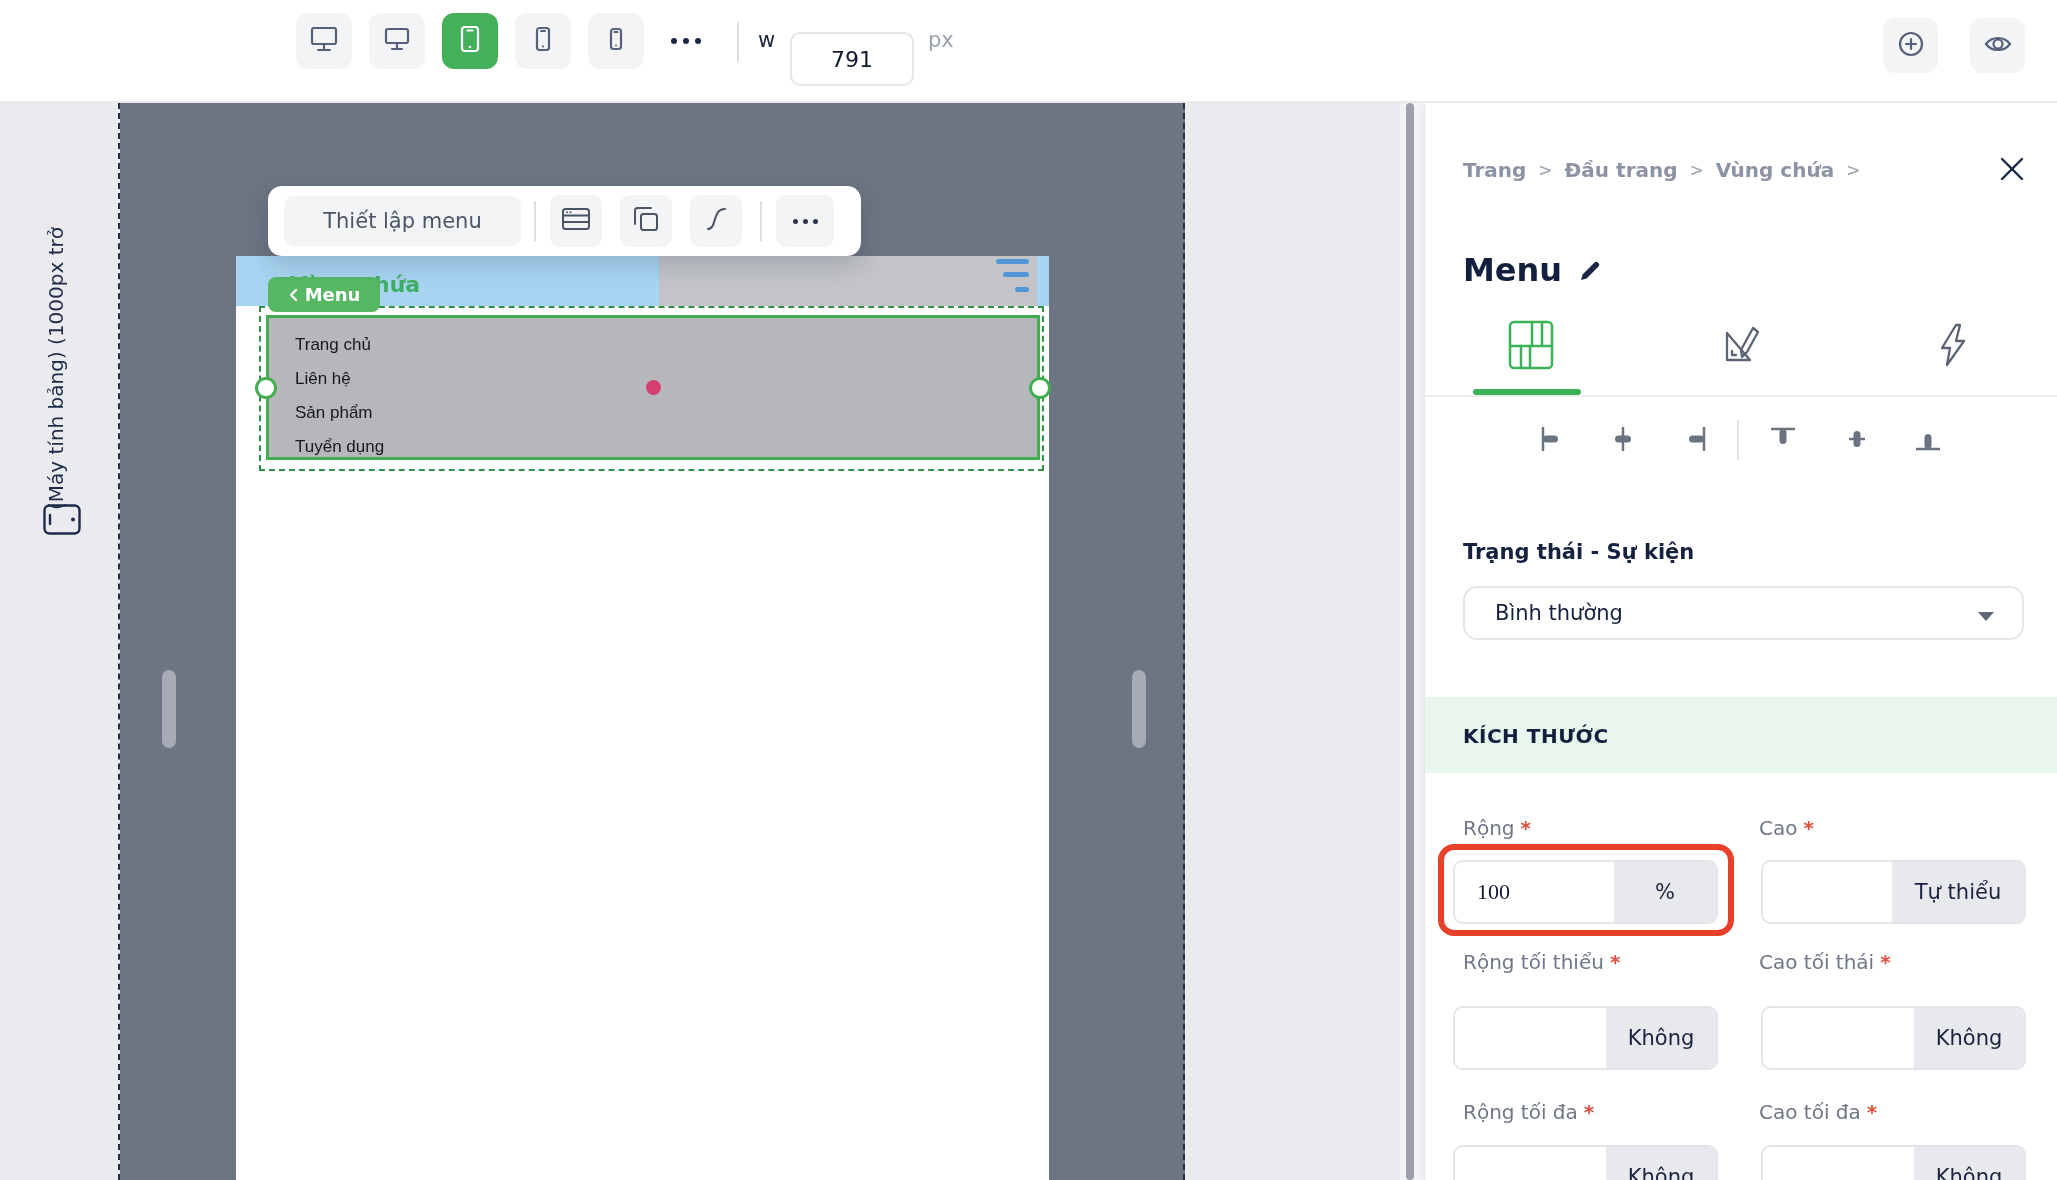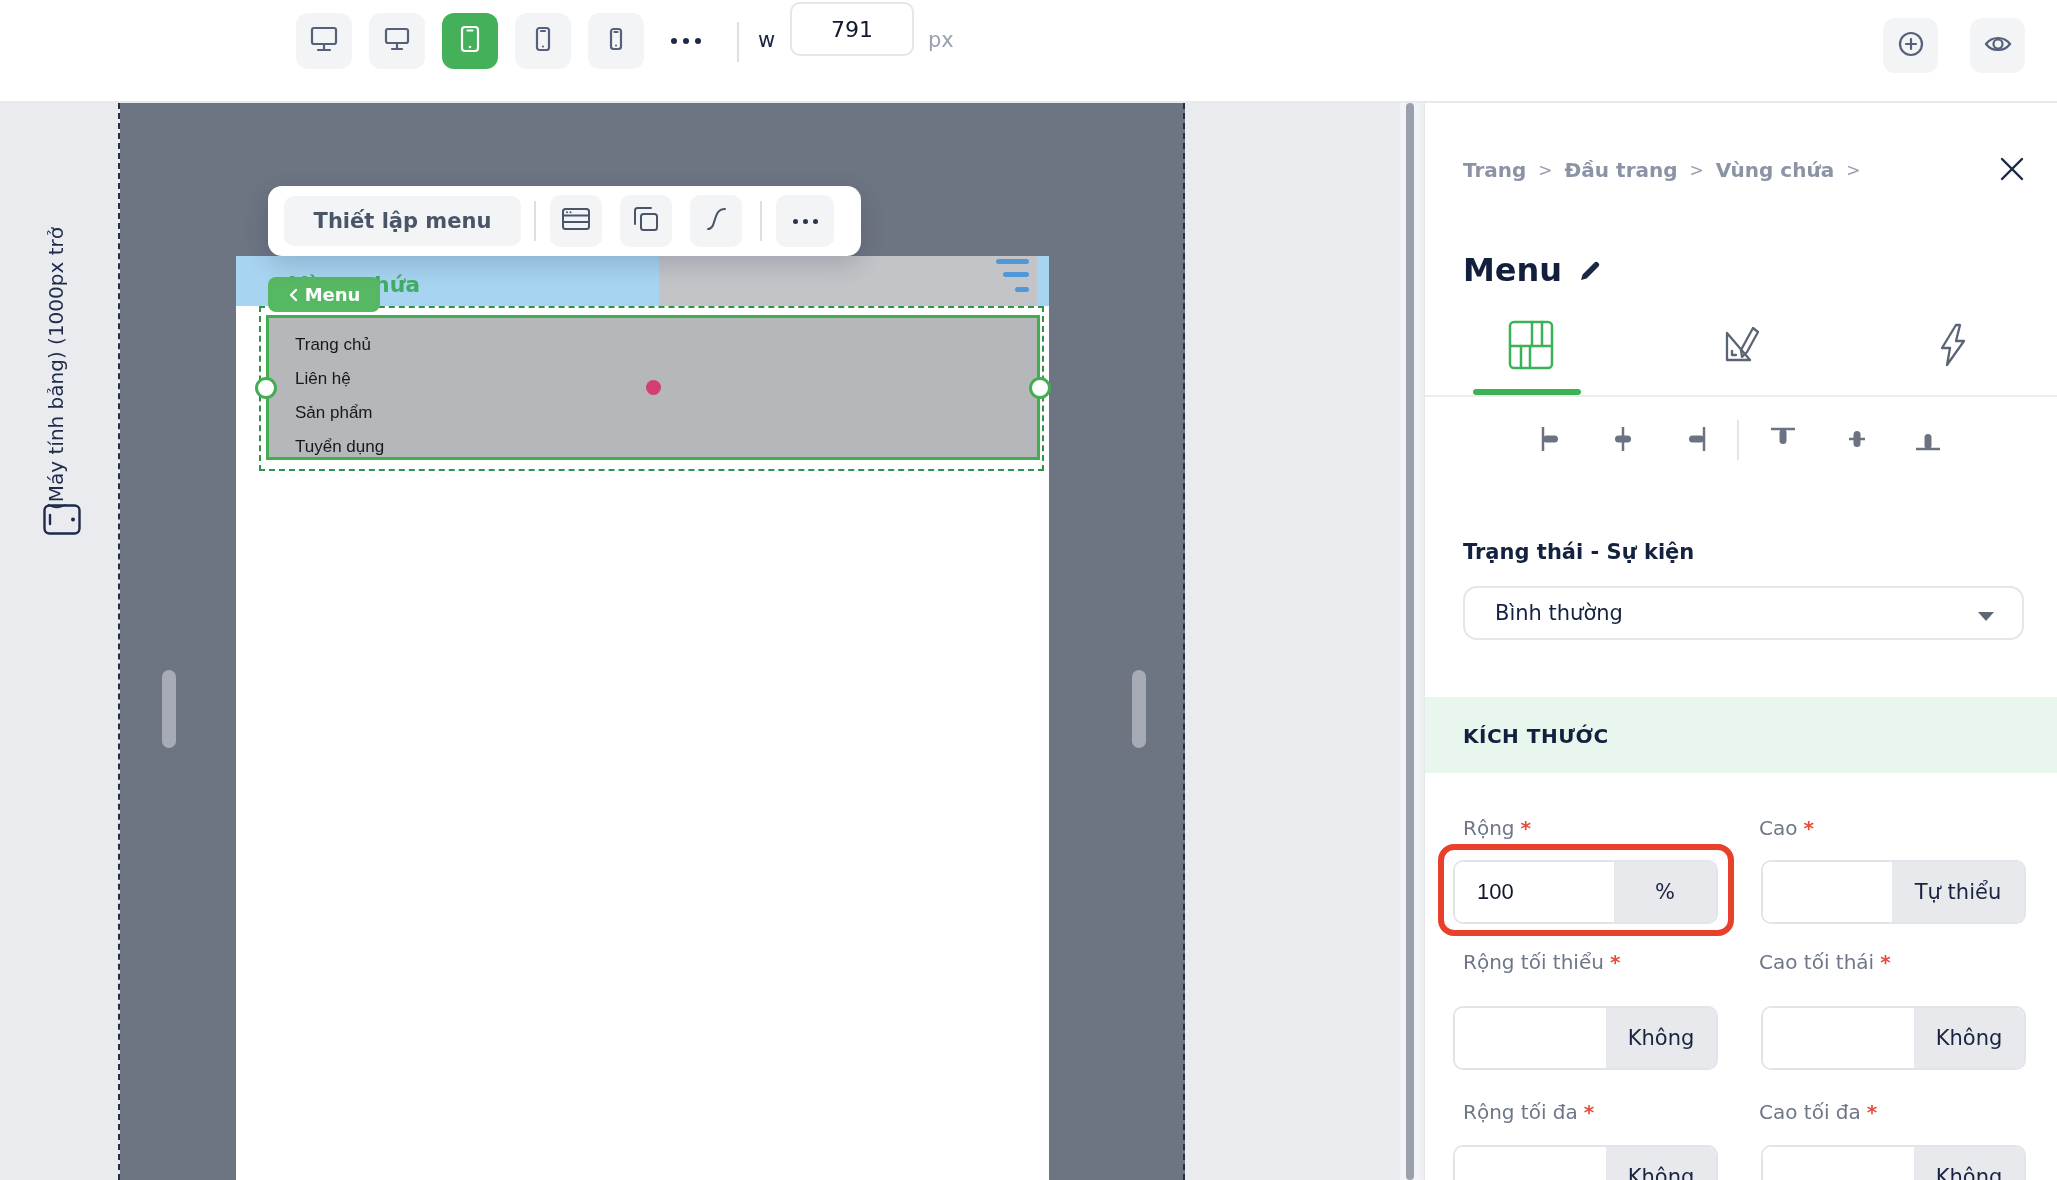--- a/index.html
+++ b/index.html
@@ -15,21 +15,21 @@
   
   .topbar{position:absolute;left:0;top:0;width:2057px;height:103px;background:#fff;border-bottom:2px solid #e8e9ec;z-index:20;}
   .devbtn{position:absolute;top:13px;width:56px;height:56px;border-radius:12px;background:var(--chip);display:flex;align-items:center;justify-content:center;cursor:pointer;}
   .devbtn.active{background:var(--green);}
   .devbtn svg{stroke:#55607a;fill:none;stroke-width:2.2;stroke-linecap:round;stroke-linejoin:round;}
   .devbtn.active svg{stroke:#fff;}
   .dotsbtn{position:absolute;top:13px;width:52px;height:56px;display:flex;align-items:center;justify-content:center;gap:6px;cursor:pointer;}
   .dot{width:6px;height:6px;border-radius:50%;background:#1b2947;}
   .vdiv{position:absolute;width:2px;background:#dcdfe4;}
   .wlabel{position:absolute;top:28px;font-size:21px;color:var(--navy);font-weight:500;}
-  .winput{position:absolute;left:790px;top:2px;width:124px;height:54px;border:2px solid var(--border);border-radius:10px;font-size:22px;color:#10182e;text-align:center;font-family:inherit;background:#fff;}
+  .winput{position:absolute;left:790px;top:32px;width:124px;height:54px;border:2px solid var(--border);border-radius:10px;font-size:22px;color:#10182e;text-align:center;font-family:inherit;background:#fff;}
   .pxlabel{position:absolute;left:928px;top:28px;font-size:21px;color:#9aa1b0;}
   .cornerbtn{position:absolute;top:18px;width:55px;height:55px;border-radius:12px;background:var(--chip);display:flex;align-items:center;justify-content:center;cursor:pointer;}
   .cornerbtn svg{stroke:#55607a;fill:none;stroke-width:2.2;stroke-linecap:round;}
 
   
   .rail{position:absolute;left:0;top:103px;width:120px;height:1077px;background:var(--rail);z-index:5;}
   .rail-label{position:absolute;left:44px;top:15px;height:392px;writing-mode:vertical-rl;transform:rotate(180deg);font-size:20px;font-weight:500;color:#1e2a4a;white-space:nowrap;}
   .rail-icon{position:absolute;left:42px;top:400px;}
 
   
@@ -49,21 +49,21 @@
   .menu-tag{position:absolute;left:32px;top:21px;width:112px;height:35px;background:#57b863;border-radius:8px;display:flex;align-items:center;justify-content:center;gap:7px;z-index:4;cursor:pointer;}
   .menu-tag span{color:#fff;font-size:18px;font-weight:600;}
   .sel-dashed{position:absolute;left:23px;top:50px;width:785px;height:165px;border:2px dashed #2f9447;z-index:2;}
   .menu-box{position:absolute;left:30px;top:59px;width:774px;height:145px;background:var(--el-gray);border:3px solid #43ad52;z-index:3;padding:10px 0 0 26px;cursor:pointer;}
   .menu-box .mi{height:34px;line-height:34px;font-family:"Liberation Sans",sans-serif;font-size:17px;color:#17191c;cursor:pointer;}
   .handle{position:absolute;width:22px;height:22px;border-radius:50%;background:#fff;border:3px solid #43ad52;z-index:5;cursor:ew-resize;}
   .anchor-dot{position:absolute;left:410px;top:124px;width:15px;height:15px;border-radius:50%;background:#d23f70;z-index:5;cursor:grab;}
 
   
   .ftoolbar{position:absolute;left:268px;top:186px;width:593px;height:70px;background:#fff;border-radius:14px;box-shadow:0 8px 24px rgba(20,30,60,.18);z-index:12;}
-  .ft-chip{position:absolute;left:16px;top:10px;width:237px;height:50px;background:var(--chip);border-radius:10px;display:flex;align-items:center;justify-content:center;font-size:21px;color:#4a5568;font-weight:700;cursor:pointer;}
+  .ft-chip{position:absolute;left:16px;top:10px;width:237px;height:50px;background:var(--chip);border-radius:10px;display:flex;align-items:center;justify-content:center;font-size:21px;color:#4a5568;font-weight:400;cursor:pointer;}
   .ft-div{position:absolute;top:15px;width:2px;height:40px;background:#dcdfe4;}
   .ft-btn{position:absolute;top:9px;width:52px;height:52px;border-radius:10px;background:var(--chip);display:flex;align-items:center;justify-content:center;cursor:pointer;}
   .ft-btn svg{stroke:#4a5568;fill:none;stroke-width:2;stroke-linecap:round;stroke-linejoin:round;}
   .ft-dots{position:absolute;left:508px;top:9px;width:58px;height:52px;border-radius:10px;background:var(--chip);display:flex;align-items:center;justify-content:center;gap:5px;cursor:pointer;}
   .ft-dots i{width:5px;height:5px;border-radius:50%;background:#2a3350;}
 
   
   .panel{position:absolute;left:1424px;top:103px;width:633px;height:1077px;background:#fff;border-left:1px solid #e7e8eb;box-shadow:-2px 0 6px rgba(0,0,0,.04);z-index:15;}
   .crumbs{position:absolute;left:38px;top:55px;font-size:20px;color:var(--muted);display:flex;gap:12px;align-items:center;}
   .crumbs .ci{cursor:pointer;font-weight:bold;}
@@ -80,21 +80,21 @@
   .adiv{position:absolute;left:312px;top:7px;width:2px;height:40px;background:#e3e5e9;}
   .state-label{position:absolute;left:38px;top:437px;font-size:21px;font-weight:bold;color:#15223f;}
   .dropdown{position:absolute;left:38px;top:483px;width:561px;height:54px;border:2px solid var(--border);border-radius:14px;background:#fff;display:flex;align-items:center;cursor:pointer;}
   .dropdown .dval{margin-left:30px;font-size:21px;color:#15223f;}
   .caret{position:absolute;right:28px;top:24px;width:0;height:0;border-left:8px solid transparent;border-right:8px solid transparent;border-top:9px solid #5f6775;}
   .mintband{position:absolute;left:0;top:594px;width:633px;height:76px;background:var(--mint);}
   .mintband span{display:block;margin-left:38px;line-height:78px;font-size:20px;font-weight:bold;letter-spacing:.5px;color:#12203e;}
   .flabel{position:absolute;font-size:20px;font-weight:500;color:var(--gray-text);}
   .flabel b{color:var(--red-star);font-weight:bold;margin-left:6px;}
   .igroup{position:absolute;width:265px;height:64px;border:2px solid #e1e4e9;border-radius:10px;background:#fff;display:flex;overflow:hidden;}
-  .igroup input{flex:1;min-width:0;border:none;outline:none;font-family:Liberation Sans, sans-serif;font-size:22px;color:#10182e;padding-left:22px;background:#fff;}
+  .igroup input{flex:1;min-width:0;border:none;outline:none;font-family:Liberation Serif, serif;font-size:22px;color:#10182e;padding-left:22px;background:#fff;}
   .igroup .sfx{display:flex;align-items:center;justify-content:center;background:var(--suffix);font-size:21px;color:#1a2440;cursor:pointer;}
   .sfx.w102{width:102px;} .sfx.w132{width:132px;} .sfx.w110{width:110px;}
   .redbox{position:absolute;left:13px;top:741px;width:296px;height:92px;border:6px solid var(--red);border-radius:16px;z-index:5;pointer-events:none;}
   .tabsvg{fill:none;stroke-linecap:round;stroke-linejoin:round;}
 </style>
 </head>
 <body>
 
 <div class="app">
 

